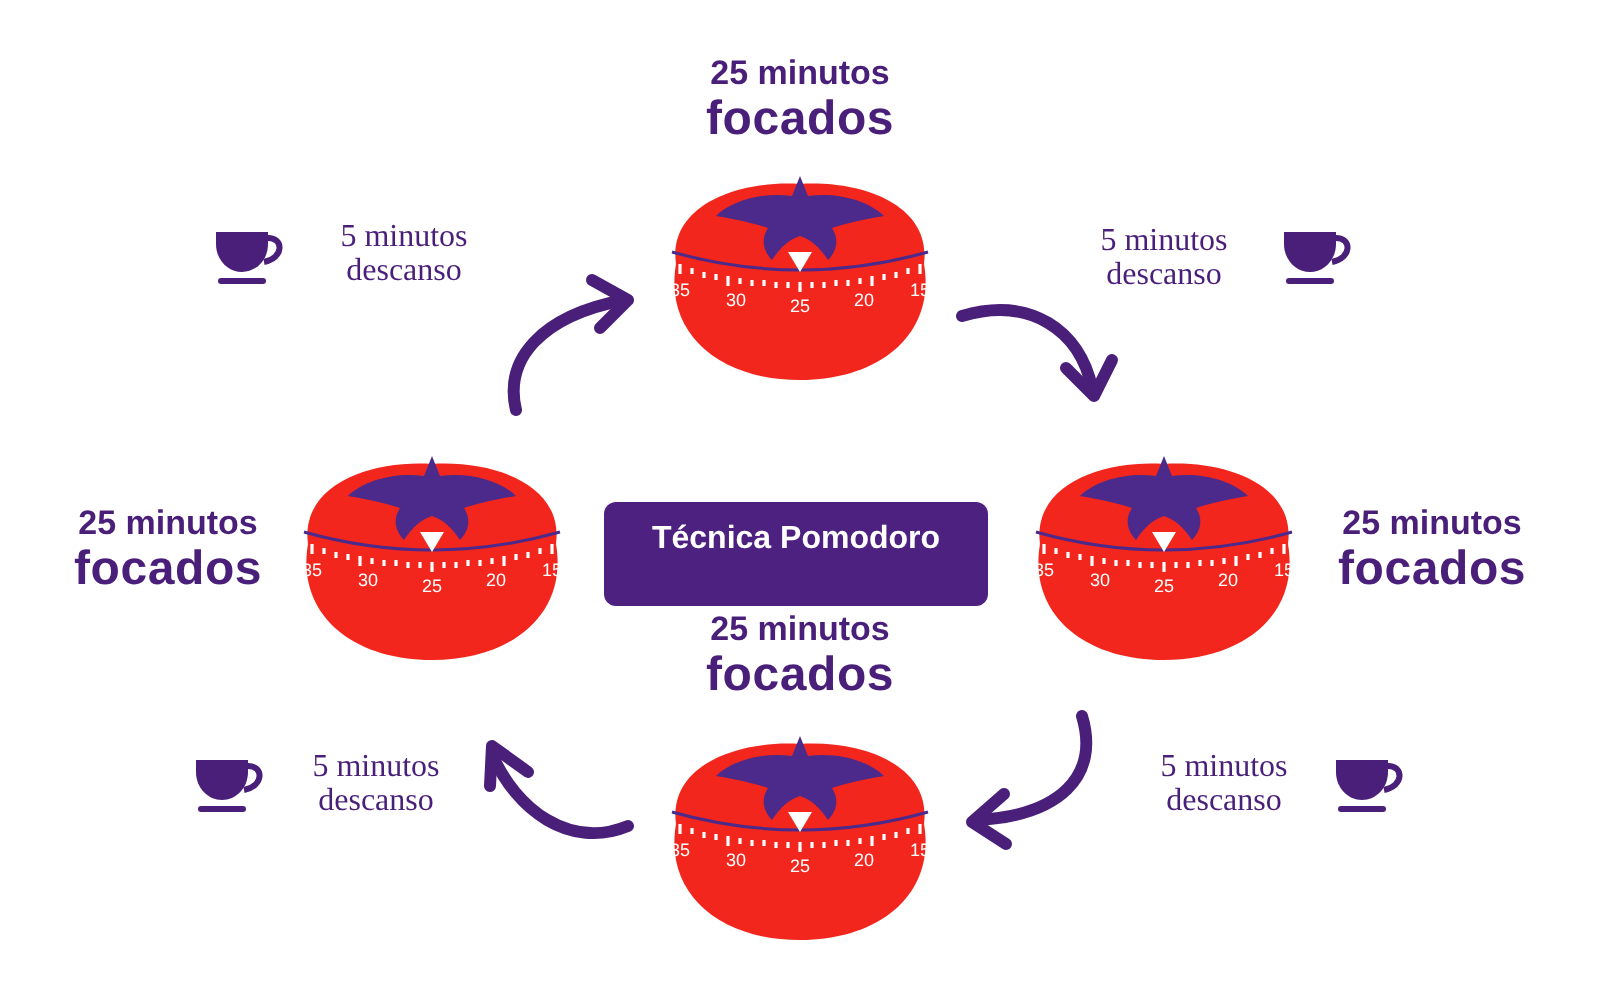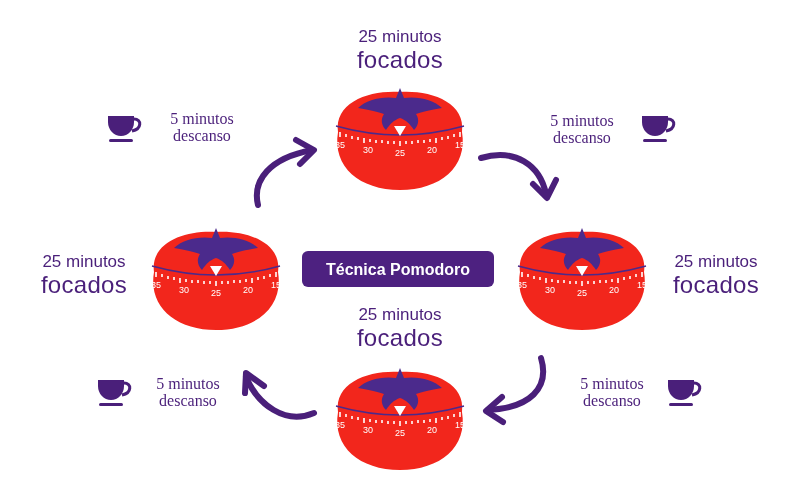--- a/index.html
+++ b/index.html
@@ -4,22 +4,22 @@
 <style>
   html, body { margin: 0; padding: 0; }
   body {
     width: 800px; height: 500px; background: #ffffff;
     position: relative; overflow: hidden;
     font-family: "Liberation Sans", "DejaVu Sans", sans-serif;
     color: #4a1f7a;
   }
   .abs { position: absolute; }
   .focus-label { text-align: center; color: #4a1f7a; line-height: 1; }
-  .focus-label .l1 { font-size: 17px; font-weight: normal; display: block; }
-  .focus-label .l2 { font-size: 24px; font-weight: normal; display: block; margin-top: 3px; letter-spacing: 0.3px; }
+  .focus-label .l1 { font-size: 17px; font-weight: bold; display: block; }
+  .focus-label .l2 { font-size: 24px; font-weight: bold; display: block; margin-top: 3px; letter-spacing: 0.3px; }
   .rest-label { text-align: center; color: #4a1f7a; font-size: 16px; line-height: 17px; }
   .rest-label span { display: block; font-family: Liberation Serif, serif; }
   .center-badge {
     background: #4d2180; color: #ffffff; font-weight: bold; font-size: 16px;
     border-radius: 6px; text-align: center; line-height: 38px;
   }
   .tomato { position: absolute; }
   .cup { position: absolute; }
   .arrow { position: absolute; left: 0; top: 0; }
 </style>
@@ -138,21 +138,21 @@
   <use href="#tomato-shape"></use>
   <g fill="#ffffff" font-size="9" font-family="Liberation Sans, sans-serif" text-anchor="middle">
     <text x="10" y="66">35</text>
     <text x="38" y="71">30</text>
     <text x="70" y="74">25</text>
     <text x="102" y="71">20</text>
     <text x="130" y="66">15</text>
   </g>
 </svg>
 
-<div class="abs center-badge" style="left:302px; top:251px; width:192px; height:36px;">Técnica Pomodoro</div>
+<div class="abs center-badge" style="left:302px; top:251px; width:192px; height:52px;">Técnica Pomodoro</div>
 
 <svg class="cup" style="left:106px; top:114px;" width="40" height="32" viewBox="0 0 40 32">
     <use href="#cup-shape"></use>
   </svg>
 <div class="abs rest-label" style="left:150px; top:110px; width:104px;">
   <span>5 minutos</span>
   <span>descanso</span>
 </div>
 
 <div class="abs rest-label" style="left:530px; top:112px; width:104px;">

